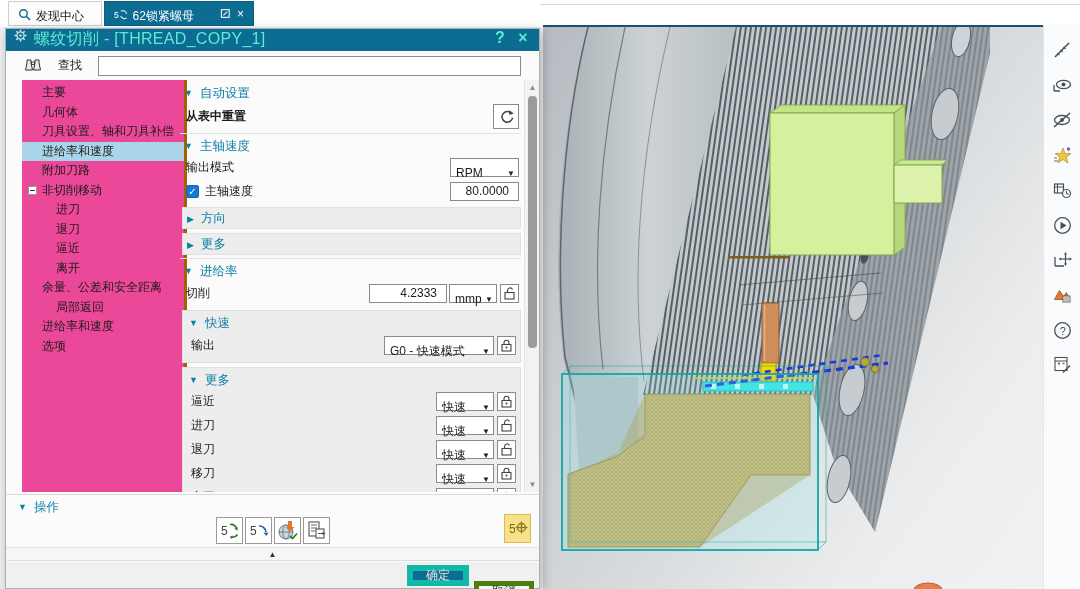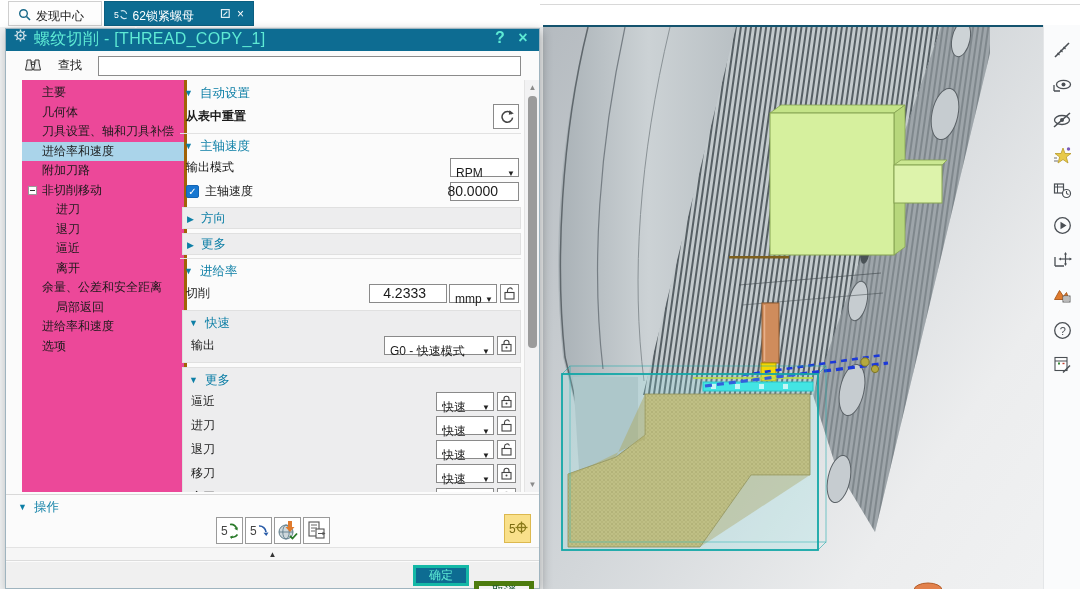--- a/index.html
+++ b/index.html
@@ -41,21 +41,21 @@
   .expander { position:absolute; left:6px; top:5px; width:9px; height:9px; border:1px solid #9a9a9a; background:#fff; }
   .expander::after { content:""; position:absolute; left:1px; top:3px; width:5px; height:1px; background:#333; }
 
   #props { position:absolute; left:168px; top:0; width:351px; height:100%; padding:2px 4px 0 6px; }
   .sect-h { display:flex; align-items:center; gap:7px; height:18px; color:#0d7fa6; font-size:12.5px; padding-left:4px; margin-top:2px; cursor:default; }
   .caret { font-size:9px; color:#0d7fa6; }
   .prow { display:flex; align-items:center; padding:0 2px 0 6px; }
   .plabel { flex:1; }
   .sep { border-top:1px solid #e2e2e2; margin:3px 0; }
   .inp { background:#fff; border:1px solid #8a8a8a; height:19px; display:flex; align-items:center;
-         justify-content:flex-end; padding:0 20px; font-size:14px; }
+         justify-content:flex-end; padding:0 9px; font-size:12px; }
   .dd { background:#fff; border:1px solid #8a8a8a; height:19px; display:flex; align-items:center; padding:12px 3px 0 5px; cursor:default; }
   .dd .ddv { flex:1; white-space:nowrap; overflow:hidden; }
   .dd .ddc { font-size:8px; color:#222; margin-left:3px; }
   .lockbtn { width:19px; height:19px; border:1px solid #8a8a8a; background:#fff; margin-left:3px;
              display:flex; align-items:center; justify-content:center; cursor:default; }
   .sub { background:#ededee; border:1px solid #e0e0e0; margin:4px 0 0 2px; padding:2px 2px 4px 2px; }
   .sub .sect-h { margin-top:1px; }
   .checkbox { width:13px; height:13px; background:#1777d1; border:1px solid #1265b5; border-radius:2px;
               color:#fff; font-size:10px; line-height:12px; text-align:center; margin-right:6px; cursor:default; }
   .sqbtn { width:26px; height:25px; border:1px solid #8a8a8a; background:#fff; display:flex; align-items:center; justify-content:center; cursor:default; }
@@ -67,21 +67,21 @@
   .abtn { width:27px; height:27px; border:1px solid #9a9a9a; background:#fff; display:flex; align-items:center; justify-content:center; cursor:default; }
   #hl-btn { position:absolute; right:8px; top:19px; width:27px; height:29px; background:#f9e08a;
             border:1px solid #dcb84e; display:flex; align-items:center; justify-content:center; cursor:default; }
 
   #collapse-band { position:absolute; left:0; top:518px; right:0; height:14px; background:#f6f6f6;
      border-top:1px solid #e3e3e3; border-bottom:1px solid #dcdcdc; text-align:center; font-size:8px; color:#333; line-height:13px; cursor:default; }
 
   #dlg-footer { position:absolute; left:0; top:533px; right:0; bottom:0; background:#f0f0f0;
      display:flex; align-items:center; justify-content:flex-end; gap:5px; padding-right:5px; }
   .fbtn { height:21px; padding:0 13px; display:flex; align-items:center; font-size:12px; cursor:default; }
-  .fbtn.ok { background:#0d6c92; color:#5eead4; border:3px solid #14b8a6; }
+  .fbtn.ok { background:#0d6c92; color:#e5e5e5; border:6px solid #14b8a6; }
   .fbtn.cancel { background:#f3f3f3; color:#14532d; border:5px solid #4d7c0f;margin-top:32px; }
 
   
   #scroll { position:absolute; right:0; top:0; width:15px; height:100%; background:#f2f2f3; border-left:1px solid #e4e4e4; }
   #scroll .arr { position:absolute; left:0; width:15px; height:13px; font-size:8px; color:#8a8a8a; text-align:center; line-height:13px; }
   #scroll .thumb { position:absolute; left:3px; top:16px; width:9px; height:252px; background:#9b9b9b; border-radius:4px; }
 
   svg text { font-family:"Liberation Sans", sans-serif; }
 </style>
 </head>

